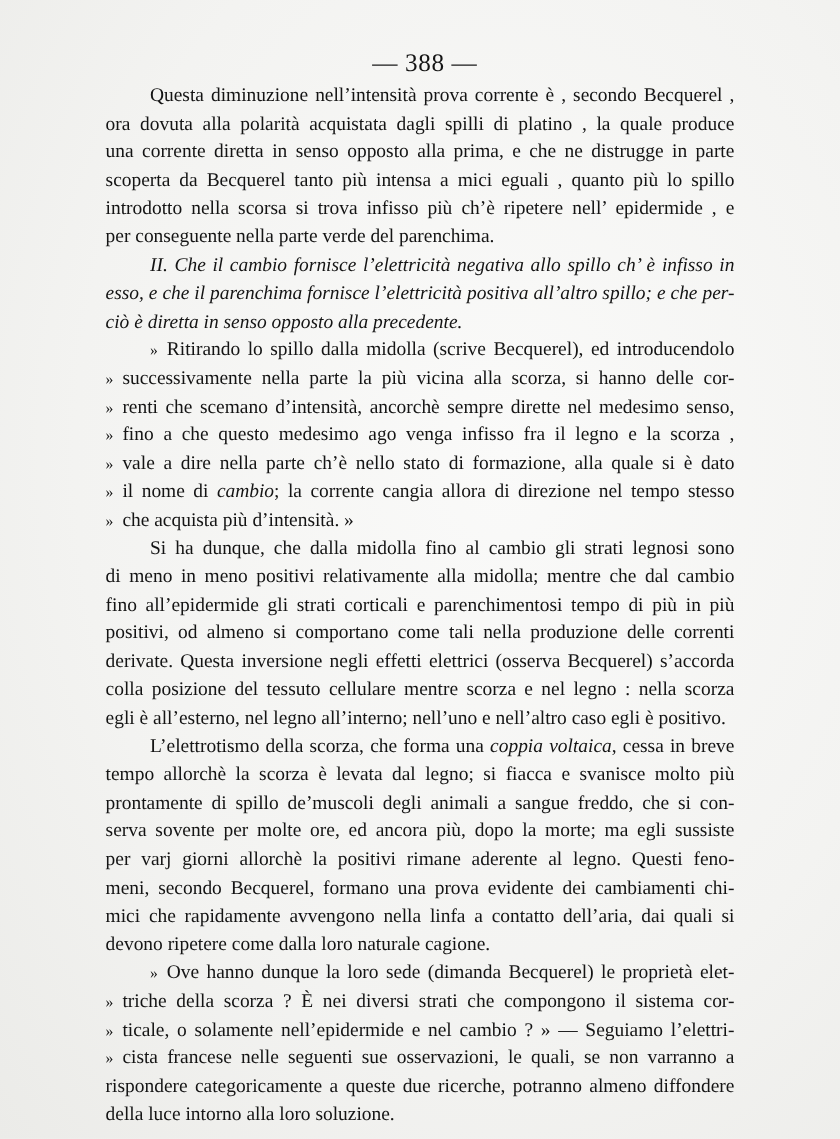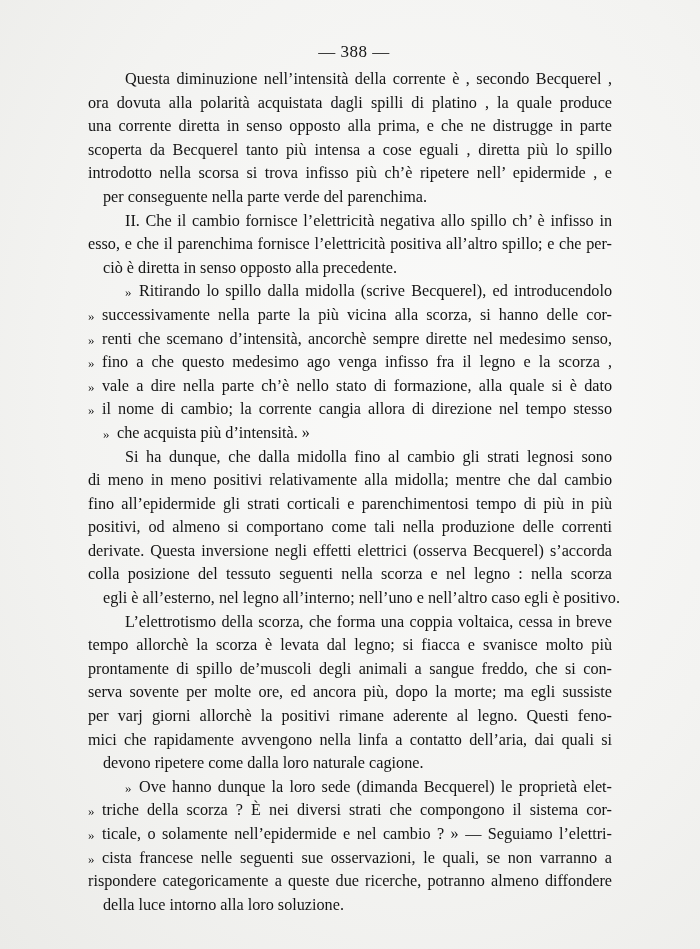--- a/index.html
+++ b/index.html
@@ -17,69 +17,69 @@
       color: #141414;
     }
     .page {
       position: absolute;
       left: 88px;
       top: 38px;
       width: 524px;
     }
     .page-number {
       text-align: center;
-      font-size: 17px;
+      font-size: 21px;
       letter-spacing: 0.5px;
       height: 30px;
       line-height: 28px;
       margin-left: 8px;
     }
     .line {
       display: block;
       height: 23.6px;
       line-height: 23.6px;
       font-size: 16.2px;
       white-space: nowrap;
       text-align: justify;
       text-align-last: justify;
       word-spacing: 0px;
     }
     .line.last {
       text-align-last: left;
-      margin-left: 15px;
     }
     .line.indent {
       padding-left: 37px;
     }
     .line.indent-q {
       padding-left: 37px;
     }
     .it {
+      font-style: italic;
     }
     .q {
       display: inline-block;
       width: 14px;
       font-size: 13px;
     }
     .para {
       display: block;
     }
   </style>
 </head>
 <body>
 
 <div class="page">
 
   <div class="page-number">— 388 —</div>
 
   <div class="para">
-    <span class="line indent">Questa diminuzione nell’intensità della corrente è , secondo Becquerel ,</span>
+    <span class="line indent">Questa diminuzione nell’intensità prova corrente è , secondo Becquerel ,</span>
     <span class="line">ora dovuta alla polarità acquistata dagli spilli di platino , la quale  produce</span>
     <span class="line">una  corrente diretta  in senso  opposto  alla  prima,  e che ne distrugge in parte</span>
-    <span class="line">scoperta da Becquerel tanto più intensa a cose eguali , diretta più lo spillo</span>
+    <span class="line">scoperta da Becquerel tanto più intensa a mici eguali , quanto più lo spillo</span>
     <span class="line">introdotto nella scorsa si trova infisso più ch’è ripetere nell’ epidermide , e</span>
     <span class="line last">per conseguente nella parte verde del parenchima.</span>
   </div>
 
   <div class="para">
     <span class="line indent it">II. Che il cambio fornisce l’elettricità negativa  allo spillo ch’ è infisso in</span>
     <span class="line it">esso, e che il parenchima fornisce l’elettricità positiva all’altro spillo; e che per-</span>
     <span class="line last it">ciò è diretta in senso opposto alla precedente.</span>
   </div>
 
@@ -92,30 +92,31 @@
     <span class="line"><span class="q">»</span><span class="cambio-line">il nome di <span class="it">cambio</span>; la corrente cangia allora di direzione nel tempo stesso</span></span>
     <span class="line last"><span class="q">»</span><span>che acquista più d’intensità. »</span></span>
   </div>
 
   <div class="para">
     <span class="line indent">Si ha dunque, che dalla midolla fino  al cambio gli strati legnosi  sono</span>
     <span class="line">di meno in meno positivi relativamente alla midolla; mentre che dal cambio</span>
     <span class="line">fino all’epidermide gli strati corticali e  parenchimentosi  tempo di più in più</span>
     <span class="line">positivi, od  almeno si comportano  come tali  nella  produzione  delle correnti</span>
     <span class="line">derivate. Questa inversione negli effetti elettrici (osserva Becquerel) s’accorda</span>
-    <span class="line">colla posizione del  tessuto seguenti  nella  scorza e nel legno : nella scorza</span>
+    <span class="line">colla posizione del  tessuto cellulare  mentre  scorza e nel legno : nella scorza</span>
     <span class="line last">egli  è  all’esterno, nel legno all’interno; nell’uno e nell’altro caso egli è positivo.</span>
   </div>
 
   <div class="para">
     <span class="line indent">L’elettrotismo della scorza, che forma una <span class="it">coppia voltaica</span>, cessa in breve</span>
     <span class="line">tempo allorchè la scorza è levata dal legno; si fiacca e svanisce molto più</span>
     <span class="line">prontamente di spillo de’muscoli degli animali a sangue freddo, che si con-</span>
     <span class="line">serva sovente per molte ore, ed ancora più, dopo la morte; ma egli sussiste</span>
     <span class="line">per varj giorni allorchè la positivi rimane aderente al legno.  Questi feno-</span>
+    <span class="line">meni, secondo Becquerel, formano una prova evidente dei cambiamenti chi-</span>
     <span class="line">mici che rapidamente avvengono nella linfa a contatto dell’aria, dai quali si</span>
     <span class="line last">devono ripetere come dalla loro naturale cagione.</span>
   </div>
 
   <div class="para">
     <span class="line indent-q"><span class="q">»</span><span>Ove hanno dunque la loro sede (dimanda Becquerel) le proprietà elet-</span></span>
     <span class="line"><span class="q">»</span><span>triche della scorza ? È nei diversi strati che compongono il sistema cor-</span></span>
     <span class="line"><span class="q">»</span><span>ticale, o solamente nell’epidermide e nel cambio ? » — Seguiamo l’elettri-</span></span>
     <span class="line"><span class="q">»</span><span>cista francese nelle seguenti sue osservazioni, le quali, se non varranno a</span></span>
     <span class="line">rispondere categoricamente a queste due ricerche, potranno almeno diffondere</span>

